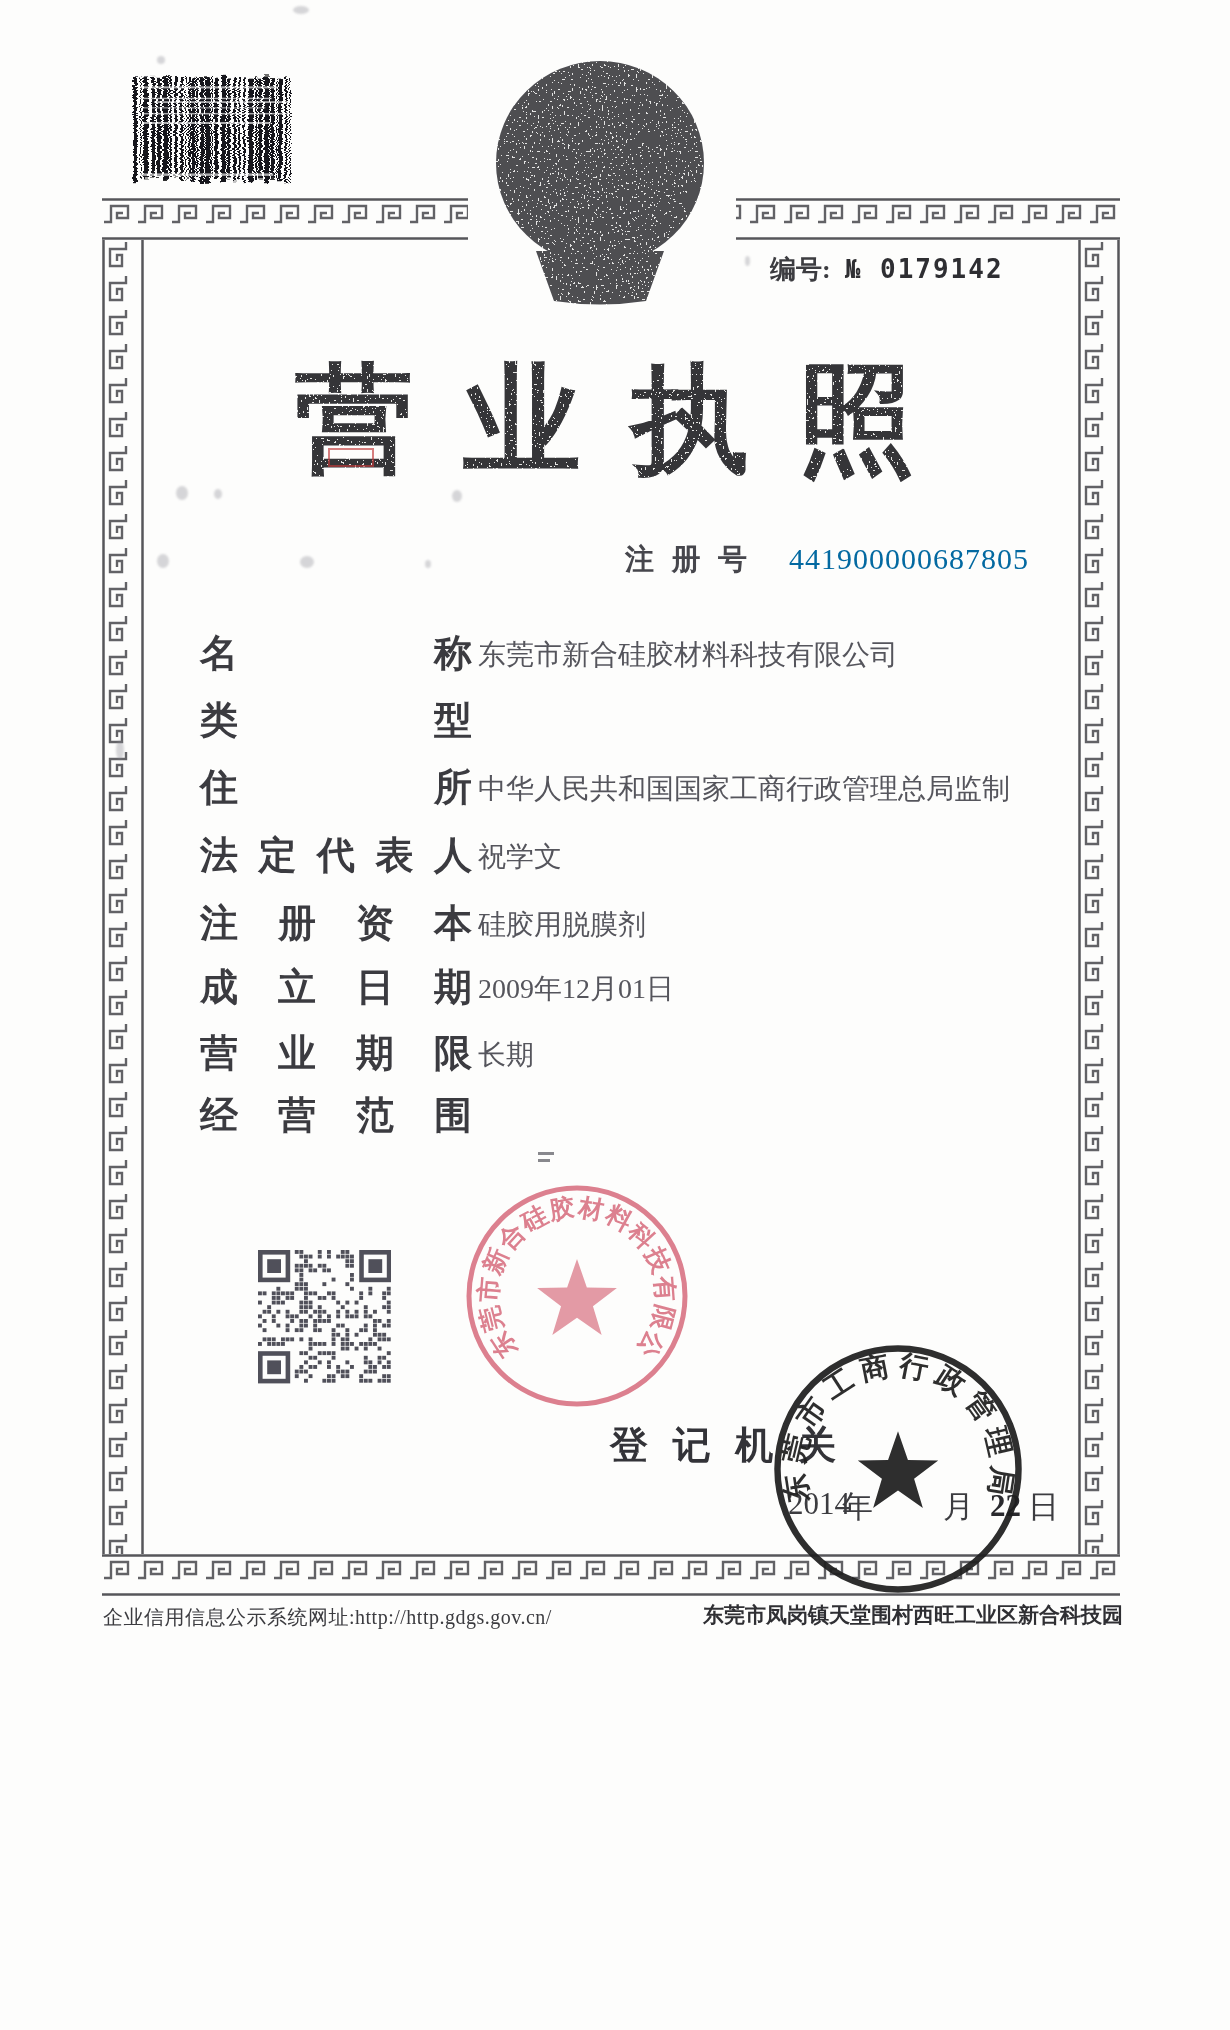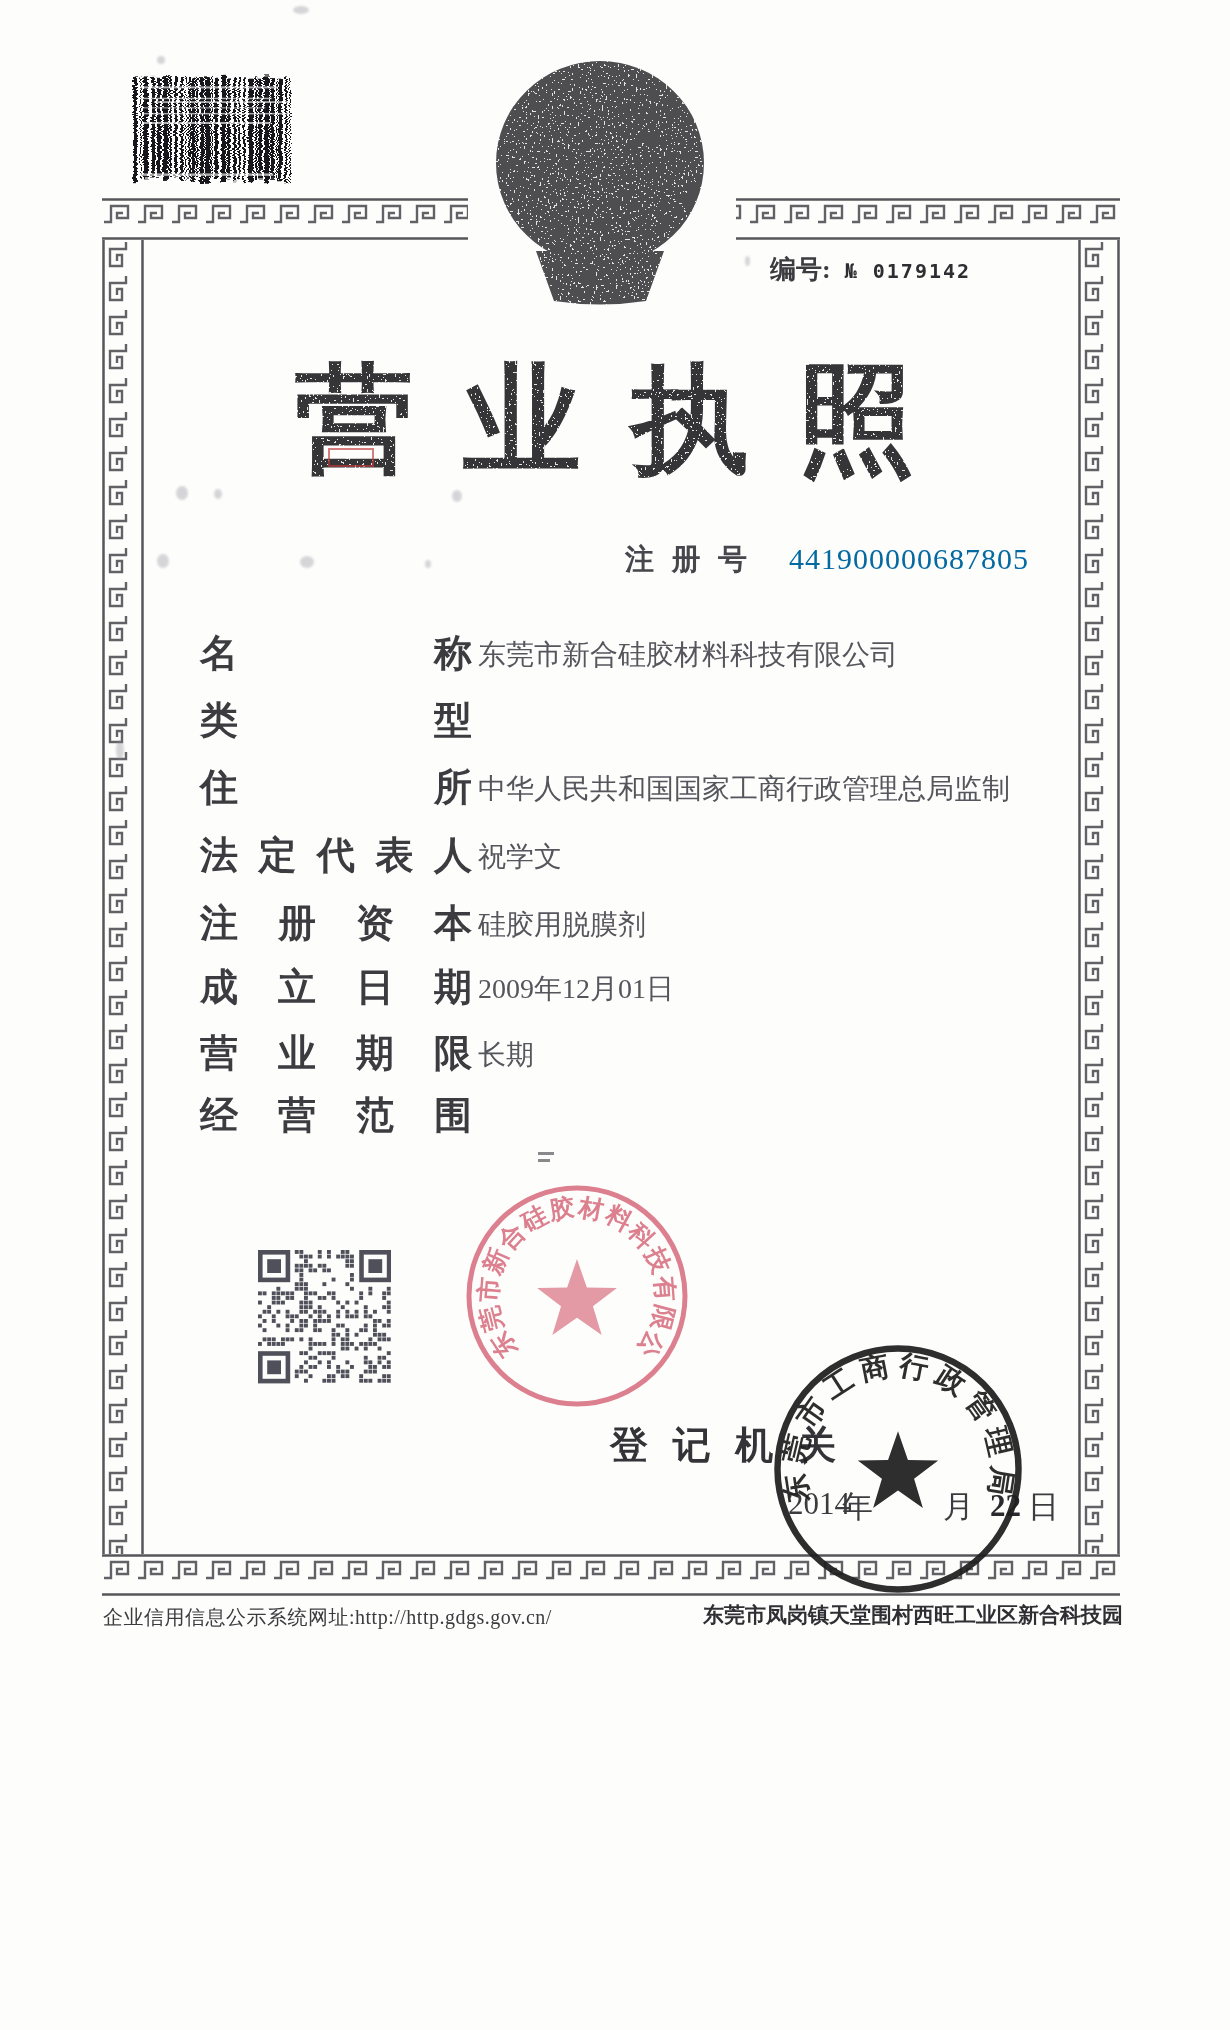--- a/index.html
+++ b/index.html
@@ -10,21 +10,21 @@
   .strip{position:absolute;z-index:2;opacity:.92;}
   .emblem-gap{position:absolute;left:468px;top:192px;width:268px;height:54px;background:#fdfdfc;z-index:3;}
 
   
   .barcode{position:absolute;left:132px;top:74px;z-index:4;}
   .emblem{position:absolute;left:480px;top:55px;z-index:4;opacity:.96;}
 
   
   .serial-line{position:absolute;left:770px;top:252px;z-index:4;display:flex;align-items:baseline;gap:14px;}
   .serial-label{font-family:"Liberation Serif","DejaVu Serif",serif;font-size:26px;font-weight:700;color:#3c3c40;}
-  .serial-number{font-family:"DejaVu Sans Mono",monospace;font-size:20px;font-weight:600;color:#2e2e32;letter-spacing:2px;}
+  .serial-number{font-family:"DejaVu Sans Mono",monospace;font-size:26px;font-weight:600;color:#2e2e32;letter-spacing:2px;}
 
   
   .title-svg{position:absolute;left:295px;top:338px;z-index:4;}
   .title-redmark{position:absolute;left:328px;top:448px;width:42px;height:15px;border:2px solid #c13a3a;opacity:.65;z-index:5;}
 
   
   .reg-line{position:absolute;left:625px;top:540px;z-index:4;display:flex;align-items:baseline;gap:42px;}
   .reg-label{display:flex;justify-content:space-between;width:122px;
              font-family:"Liberation Serif","DejaVu Serif",serif;font-size:29px;font-weight:600;color:#46464c;}
   .reg-number{font-family:"Liberation Serif","DejaVu Serif",serif;font-size:30px;color:#0369a1;letter-spacing:1px;}

